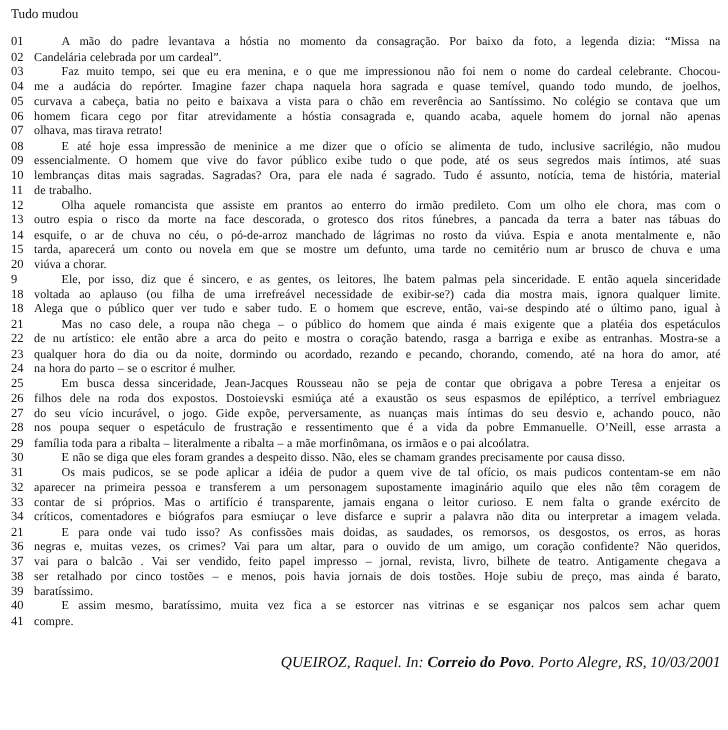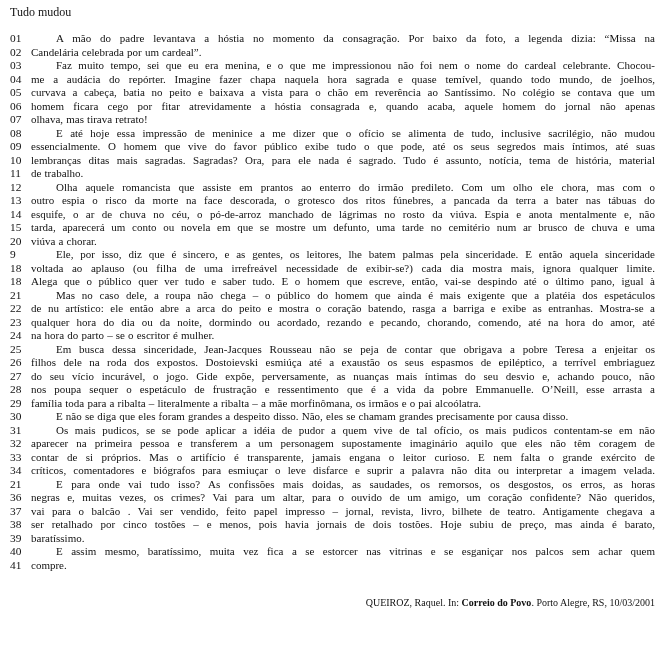--- a/index.html
+++ b/index.html
@@ -40,23 +40,24 @@
     word-spacing: 0.4px;
   }
   .txt.full {
     text-align-last: justify;
   }
   .txt.indent {
     text-indent: 25px;
   }
   .citation {
     margin-top: 24px;
-    font-size: 10px;
+    font-size: 14px;
     line-height: 14px;
     text-align: right;
+    font-style: italic;
   }
   .citation b { font-weight: bold; }
 </style>
 </head>
 <body>
 
 <div class="page">
   <div class="title">Tudo mudou</div>
   <div class="lines">
       <div class="line">

